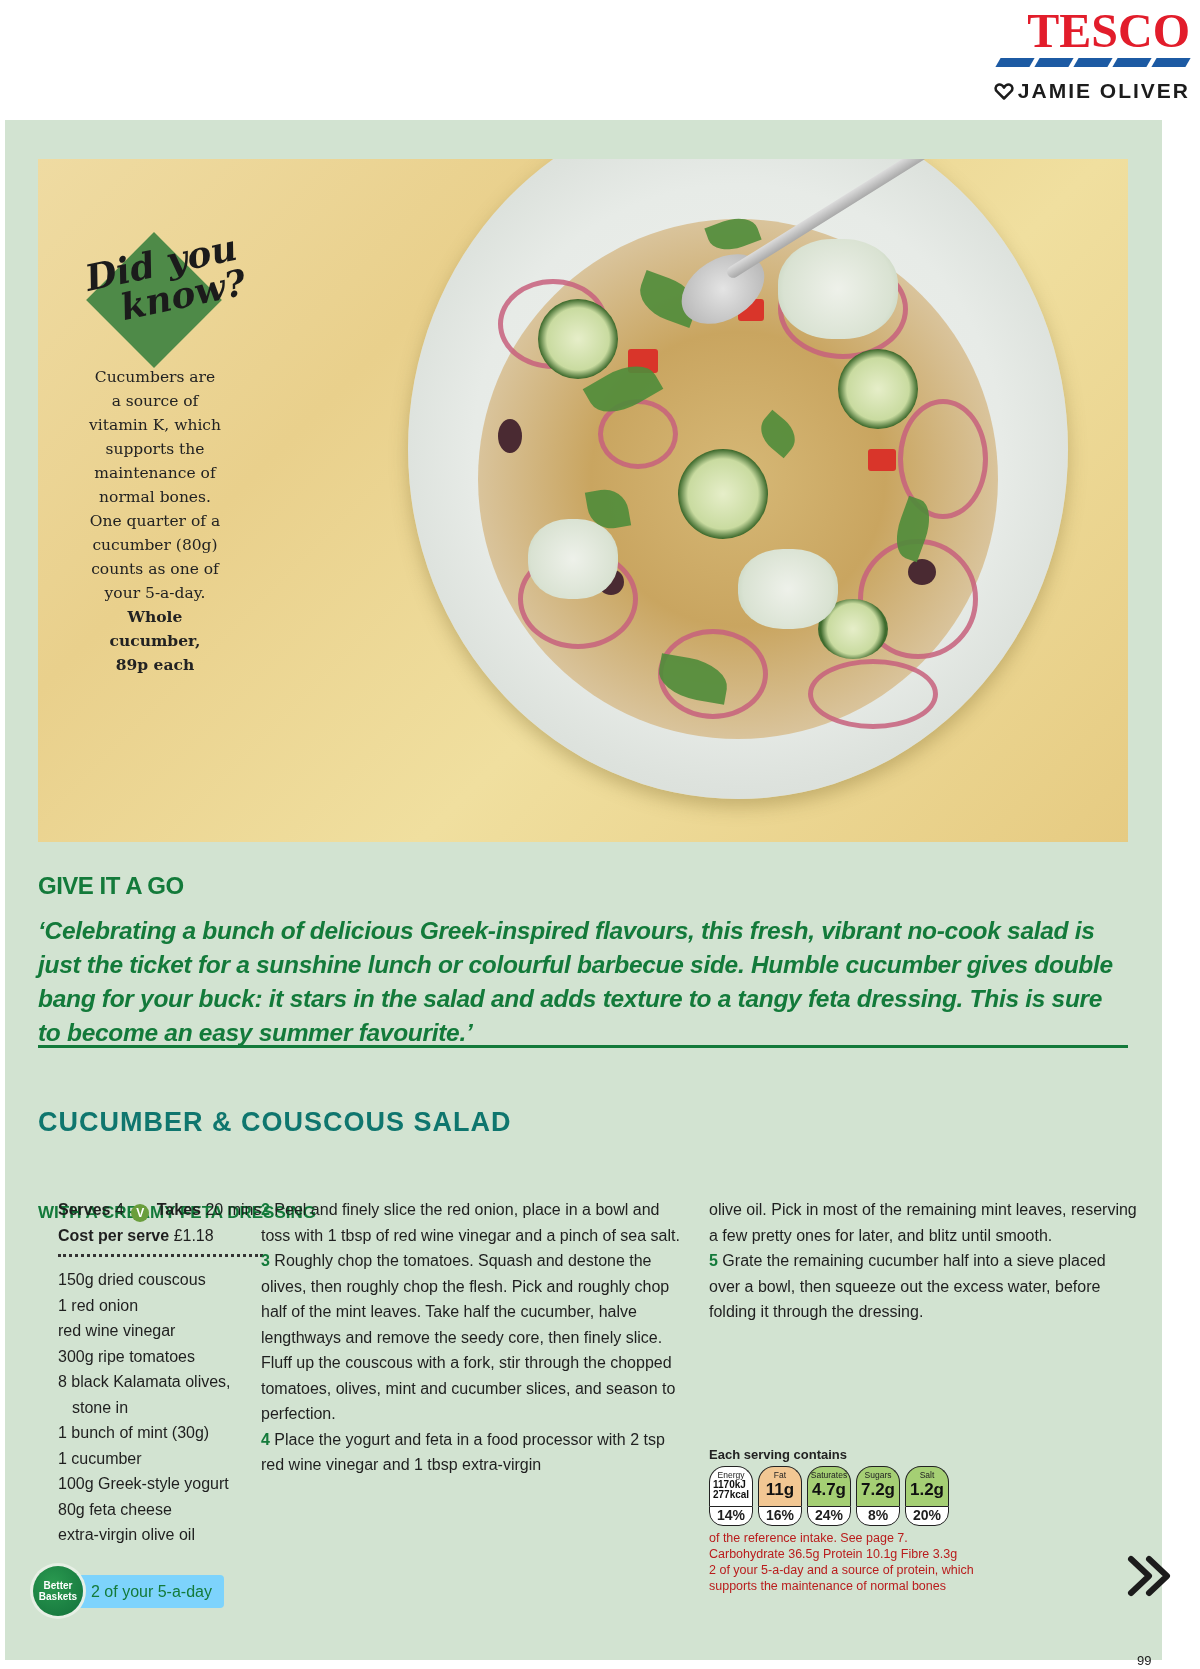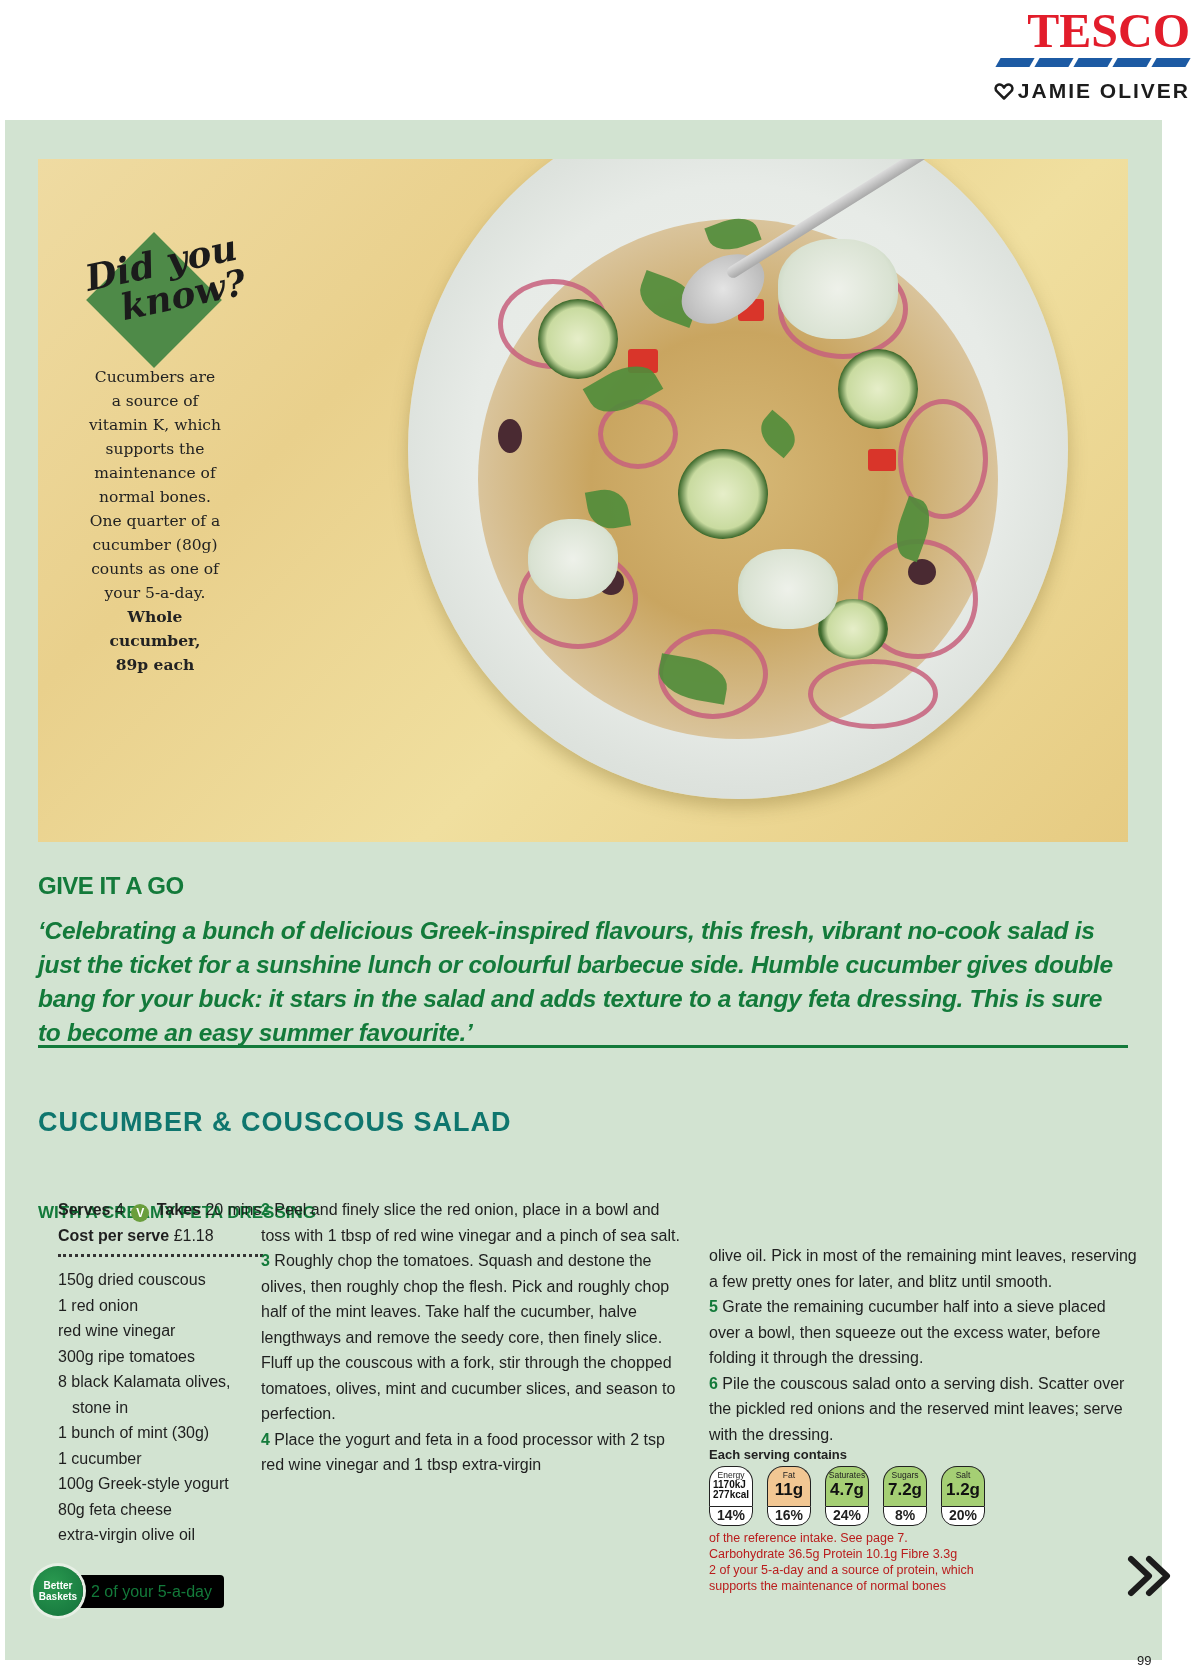--- a/index.html
+++ b/index.html
@@ -49,32 +49,32 @@
 
   
   .col { position: absolute; font-size: 16px; line-height: 25.5px; color: #1f1f1f; }
   .col-ing { left: 38px; top: 1197px; width: 205px; margin-left: 20px; }
   .meta-row b { font-weight: bold; }
   .veg-badge { display: inline-block; width: 18px; height: 18px; border-radius: 50%; background: #6a9e3c; color: #fff; font-size: 12px; line-height: 18px; text-align: center; font-weight: bold; vertical-align: -2px; margin: 0 3px; }
   .dots { border-bottom: 3px dotted #333; margin: 6px 0 10px 0; height: 0; }
   .ing-item.indent { padding-left: 14px; }
 
   .col-m1 { left: 261px; top: 1197px; width: 420px; }
-  .col-m2 { left: 709px; top: 1197px; width: 430px; margin-top: 46px; }
+  .col-m2 { left: 709px; top: 1197px; width: 430px; }
   .step-num { color: #137a3a; font-weight: bold; }
 
   
   .bb { position: absolute; left: 33px; top: 1566px; display: flex; align-items: center; }
   .bb-circle { width: 50px; height: 50px; border-radius: 50%; background: radial-gradient(circle at 40% 35%, #2a9a50, #12703a); color: #fff; font-size: 10px; font-weight: bold; line-height: 11px; text-align: center; display: flex; align-items: center; justify-content: center; z-index: 2; box-shadow: 0 0 0 3px #e7efe5; }
-  .bb-pill { margin-left: -8px; background: #000000; color: #137a3a; font-size: 16px; height: 33px; line-height: 33px; padding: 0 12px 0 16px; border-radius: 4px; }
+  .bb-pill { margin-left: -8px; background: #7dd3fc; color: #137a3a; font-size: 16px; height: 33px; line-height: 33px; padding: 0 12px 0 16px; border-radius: 4px; }
 
   
   .nut { position: absolute; left: 709px; top: 1447px; width: 360px; font-size: 12.5px; }
   .nut-head { font-size: 13px; font-weight: bold; color: #222; margin-bottom: 4px; }
-  .tl { display: flex; gap: 13px; }
+  .tl { display: flex; gap: 4px; }
   .tl-cell { width: 44px; margin-right: 1px; text-align: center; }
   .tl-top { height: 40px; border: 1.5px solid #222; border-bottom: none; border-radius: 16px 16px 0 0; padding-top: 3px; }
   .tl-lab { font-size: 8.5px; color: #222; }
   .tl-val { font-size: 17px; font-weight: bold; line-height: 20px; color: #111; }
   .tl-val.energy { font-size: 10px; line-height: 10px; text-align: left; padding-left: 3px; font-weight: bold; }
   .tl-bot { height: 20px; border: 1.5px solid #222; border-top: 1.5px solid #222; border-radius: 0 0 14px 14px; background: #fff; font-size: 14px; font-weight: bold; line-height: 17px; }
   .tl-cell.energy .tl-top { background: #ffffff; }
   .tl-cell.fat .tl-top { background: #f2c793; }
   .tl-cell.green .tl-top { background: #a5cf74; }
   .nut-notes { margin-top: 4px; font-size: 12.5px; line-height: 16px; color: #b91c1c; }
@@ -204,21 +204,20 @@
 
 <div class="col col-m1">
   <div><span class="step-num">2</span> <span>Peel and finely slice the red onion, place in a bowl and toss with 1 tbsp of red wine vinegar and a pinch of sea salt.</span></div>
   <div><span class="step-num">3</span> <span>Roughly chop the tomatoes. Squash and destone the olives, then roughly chop the flesh. Pick and roughly chop half of the mint leaves. Take half the cucumber, halve lengthways and remove the seedy core, then finely slice. Fluff up the couscous with a fork, stir through the chopped tomatoes, olives, mint and cucumber slices, and season to perfection.</span></div>
   <div><span class="step-num">4</span> <span>Place the yogurt and feta in a food processor with 2 tsp red wine vinegar and 1 tbsp extra-virgin</span></div>
 </div>
 
 <div class="col col-m2">
   <div>olive oil. Pick in most of the remaining mint leaves, reserving a few pretty ones for later, and blitz until smooth.</div>
   <div><span class="step-num">5</span> <span>Grate the remaining cucumber half into a sieve placed over a bowl, then squeeze out the excess water, before folding it through the dressing.</span></div>
-  <div><span class="step-num">6</span> <span>Pile the couscous salad onto a serving dish. Scatter over the pickled red onions and the reserved mint leaves; serve with the dressing.</span></div>
 </div>
 
 <div class="nut">
   <div class="nut-head">Each serving contains</div>
   <div class="tl">
     <div class="tl-cell energy">
       <div class="tl-top">
         <div class="tl-lab">Energy</div>
         <div class="tl-val energy"><span>1170kJ</span><br><span>277kcal</span></div>
       </div>

